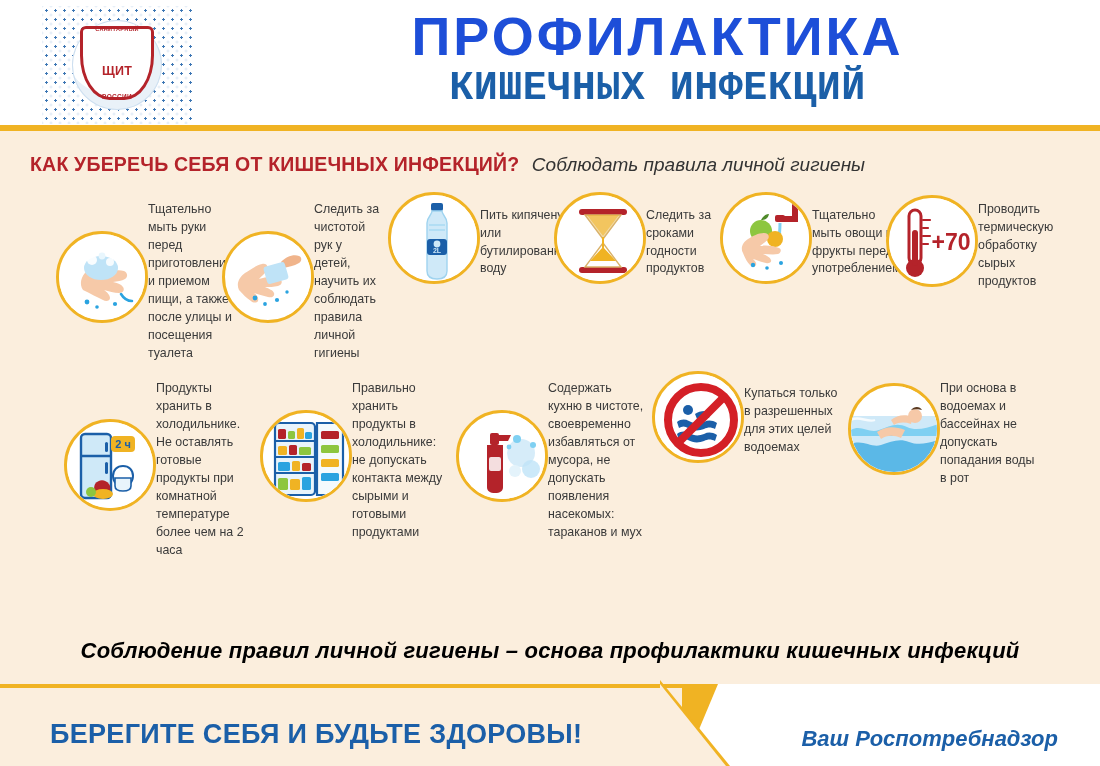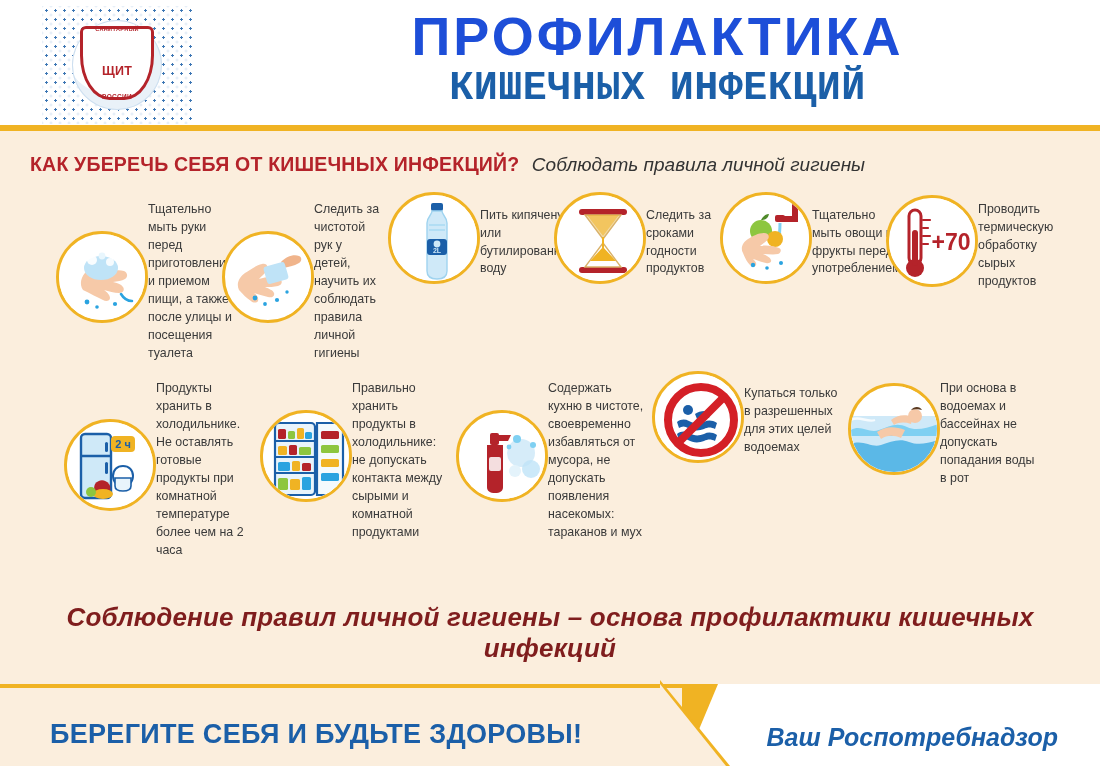--- a/index.html
+++ b/index.html
@@ -155,24 +155,24 @@
   .skin { fill: #f6c9a8; }
   .skin2 { fill: #f0b48b; }
   .water { fill: #2aa3e0; }
 
   
   .foot-line {
     position: absolute;
     left: 0; right: 0;
     bottom: 96px;
     text-align: center;
-    font-size: 26px;
+    font-size: 22px;
     font-weight: bold;
     font-style: italic;
-    color: #7f1d1d;
+    color: #000000;
     letter-spacing: .2px;
   }
   .footer {
     position: absolute;
     left: 0; right: 0; bottom: 0;
     height: 82px;
     background: #5eead4;
   }
   .footer-blue {
     position: absolute;
@@ -204,21 +204,21 @@
     font-size: 27px;
     font-weight: bold;
     color: #1b5fa8;
     letter-spacing: .3px;
     text-transform: uppercase;
   }
   .org {
     position: absolute;
     right: 42px;
     bottom: 14px;
-    font-size: 25px;
+    font-size: 22px;
     font-weight: bold;
     font-style: italic;
     color: #1b5fa8;
   }
   .wedge {
     position: absolute;
     left: 660px;
     bottom: 0;
     width: 70px;
     height: 86px;
@@ -407,21 +407,21 @@
             <rect x="15" y="65" width="10" height="12" rx="1.6" fill="#8dc63f"></rect>
             <rect x="27" y="66" width="10" height="11" rx="1.6" fill="#f0b323"></rect>
             <rect x="39" y="64" width="9" height="13" rx="1.6" fill="#2aa3e0"></rect>
             <path d="M54 10h26v72H54z" fill="#f4fafd" stroke="#1b5fa8" stroke-width="2.2"></path>
             <rect x="58" y="18" width="18" height="8" rx="1.6" fill="#b4232a"></rect>
             <rect x="58" y="32" width="18" height="8" rx="1.6" fill="#8dc63f"></rect>
             <rect x="58" y="46" width="18" height="8" rx="1.6" fill="#f0b323"></rect>
             <rect x="58" y="60" width="18" height="8" rx="1.6" fill="#2aa3e0"></rect>
           </svg>
         </div>
-        <div class="caption">Правильно хранить продукты в холодильнике: не допускать контакта между сырыми и комнатной продуктами</div>
+        <div class="caption">Правильно хранить продукты в холодильнике: не допускать контакта между сырыми и готовыми продуктами</div>
       </div>
 
       <div class="cell">
         <div class="circle">
           <svg viewBox="0 0 92 92" width="92" height="92" aria-hidden="true">
             <circle cx="46" cy="46" r="46" fill="#fff"></circle>
             <path d="M28 32h16v42c0 4-3 6-8 6s-8-2-8-6z" fill="#b4232a"></path>
             <rect x="31" y="20" width="9" height="12" rx="2" fill="#b4232a"></rect>
             <path d="M40 22h12l-3 6H40z" fill="#b4232a"></path>
             <rect x="30" y="44" width="12" height="14" rx="2" fill="#ffffff" opacity=".85"></rect>

